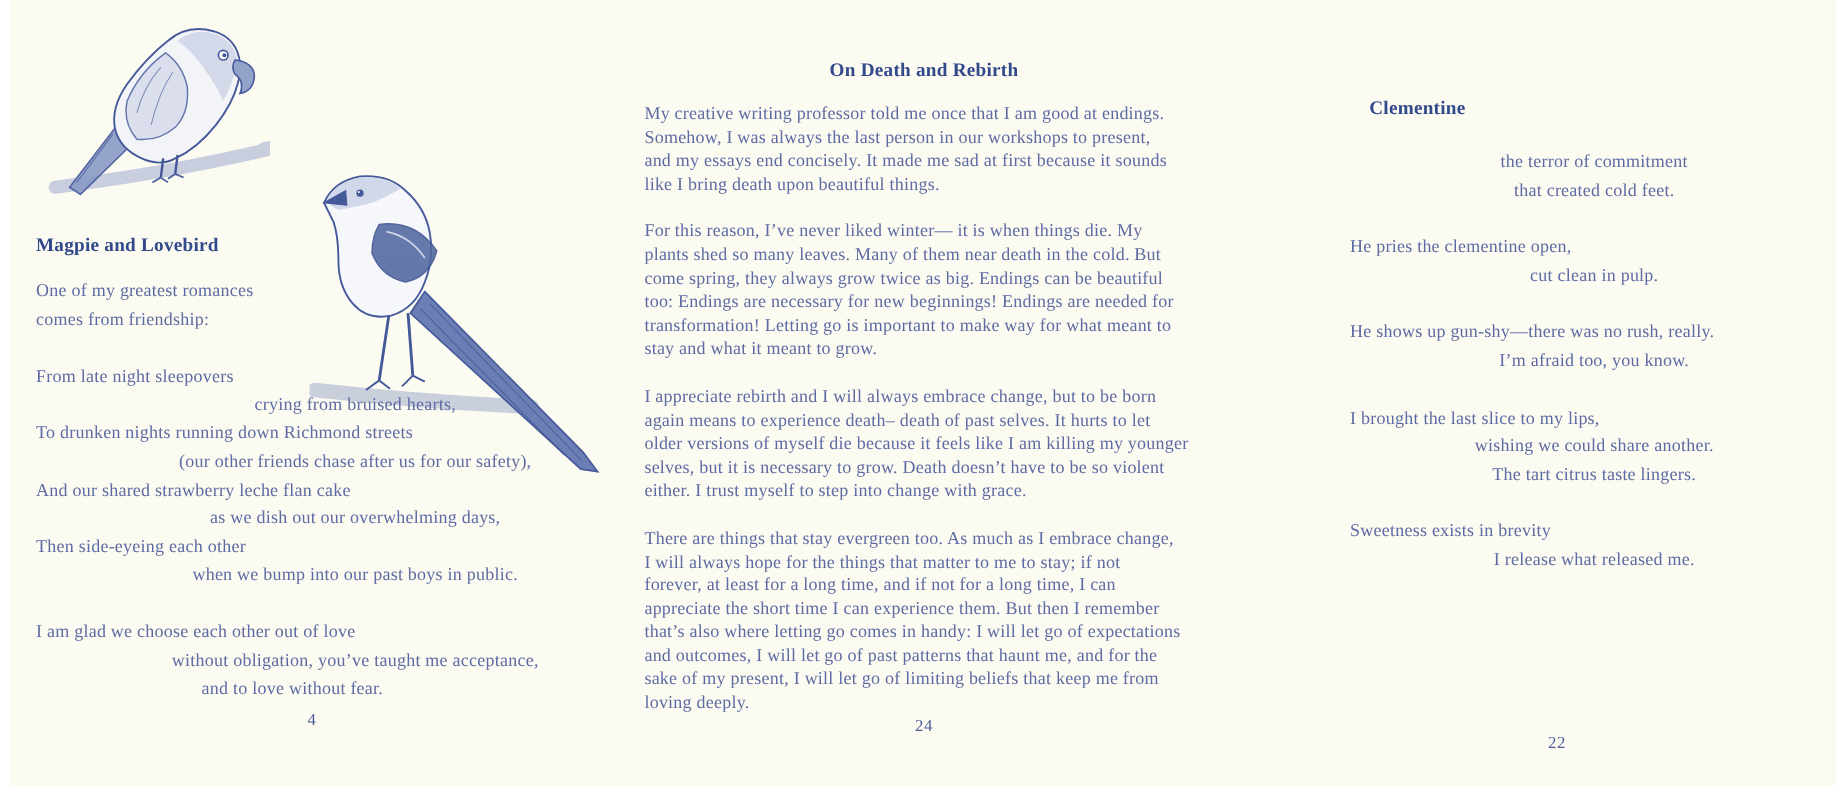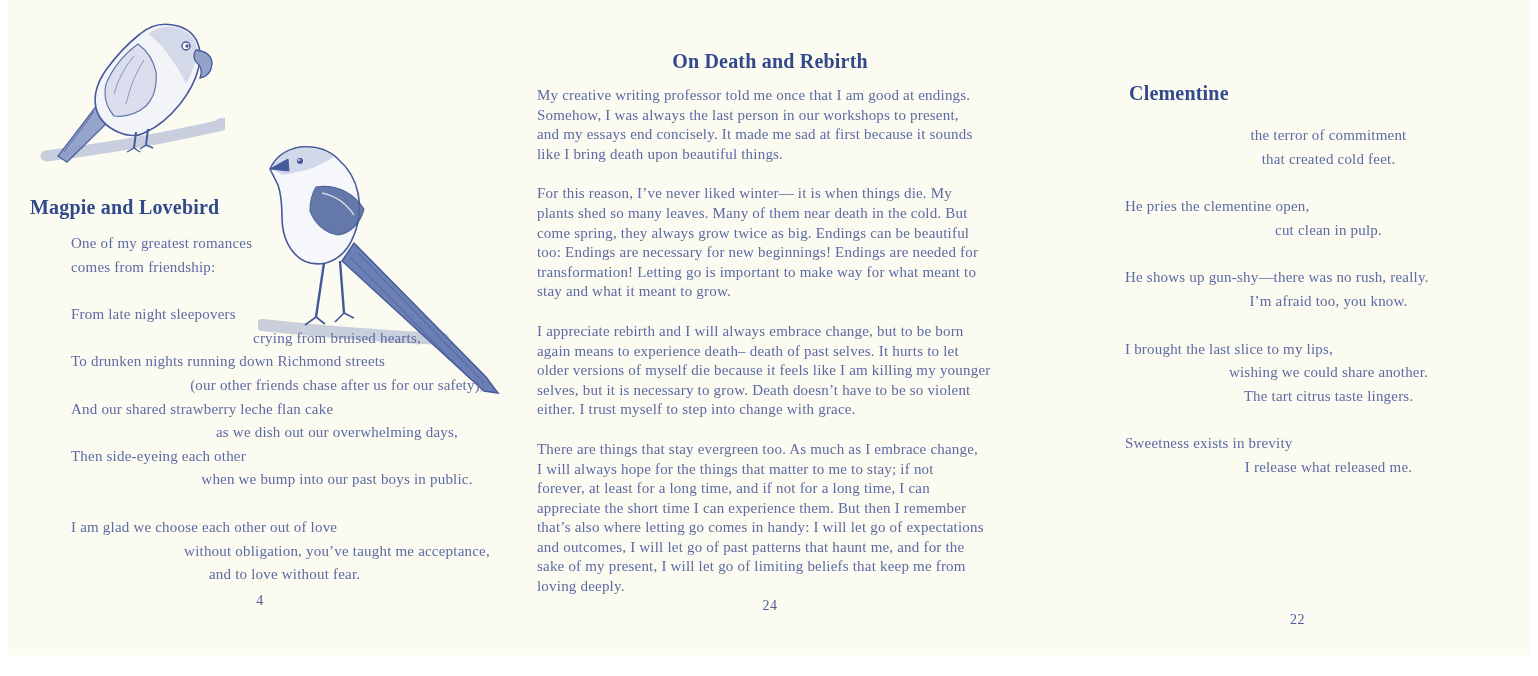--- a/index.html
+++ b/index.html
@@ -10,29 +10,29 @@
   .spread{
     position:absolute;left:8px;top:0;width:1522px;height:655px;
     background:#fbfbf1;
   }
   .page{position:absolute;top:0;height:100%;}
   .page-left{left:22px;width:470px;}
   .page-middle{left:529px;width:466px;}
   .page-right{left:1117px;width:330px;}
 
   .poem-title,.essay-title{
-    position:absolute;font-weight:bold;font-size:20px;letter-spacing:.2px;
+    position:absolute;font-weight:bold;font-size:16px;letter-spacing:.2px;
     color:#32498b;margin:0;
   }
   .essay-title{left:0;right:0;text-align:center;top:50px;}
   .page-left .poem-title{left:0;top:196px;}
-  .page-right .poem-title{left:4px;top:82px;}
+  .page-right .poem-title{left:16px;top:82px;}
 
   .poem{position:absolute;left:0;font-size:15px;color:#5e6aa3;letter-spacing:.2px;}
-  .page-left .poem{top:232px;width:470px;margin-left:41px;}
+  .page-left .poem{top:232px;width:470px;}
   .page-right .poem{top:124px;width:345px;}
   .pline{line-height:23.6px;white-space:nowrap;}
   .ind-0{margin-left:0;}
   .ind-1{margin-left:62px;text-align:center;}
   .ind-2{margin-left:138px;}
   .gap{margin-top:24px;}
 
   .essay-body{position:absolute;left:0;top:86px;width:466px;}
   .para{
     margin:0 0 20px 0;font-size:15px;line-height:19.6px;color:#5e6aa3;

